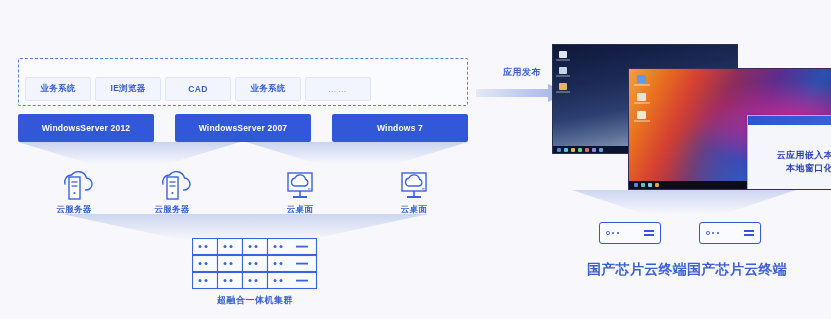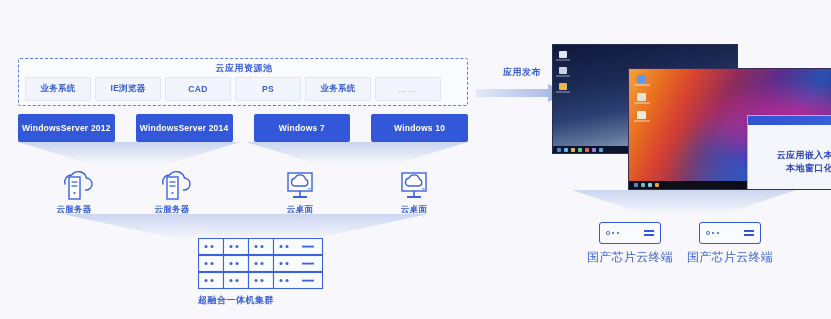--- a/index.html
+++ b/index.html
@@ -16,21 +16,21 @@
     position:absolute;left:18px;top:58px;width:450px;height:48px;
     border:1px dashed #5b7ce8;border-radius:2px;
     background:#fafbff;
     box-sizing:border-box;
   }
   .pool-title{
     position:absolute;left:0;top:3px;width:450px;text-align:center;
     font-size:9px;font-weight:bold;color:#3a5fd0;letter-spacing:.5px;
   }
   .pool-apps{
-    position:absolute;left:6px;top:18px;width:416px;height:24px;
+    position:absolute;left:6px;top:18px;width:346px;height:24px;
     display:flex;gap:4px;
   }
   .app-chip{
     flex:1;background:#f2f5fe;border:1px solid #dfe6fb;border-radius:2px;
     display:flex;align-items:center;justify-content:center;
     font-size:8.5px;font-weight:bold;color:#3a5fd0;letter-spacing:.3px;
   }
   .app-chip.dots{color:#93a6de;font-weight:normal;letter-spacing:1.5px;}
 
   
@@ -48,21 +48,21 @@
 
   
   .node{position:absolute;text-align:center;width:60px;}
   .node .lbl{
     font-size:8.5px;font-weight:bold;color:#3a5fd0;margin-top:2px;letter-spacing:.3px;
     white-space:nowrap;
   }
   .node .ico{height:36px;display:flex;align-items:flex-end;justify-content:center;}
 
   
-  .cluster{position:absolute;left:198px;top:238px;width:126px;}
+  .cluster{position:absolute;left:192px;top:238px;width:126px;text-align:center;}
   .cluster .grid{display:flex;flex-direction:column;gap:2px;align-items:center;}
   .cluster .lbl{
     font-size:9px;font-weight:bold;color:#3a5fd0;margin-top:4px;letter-spacing:.5px;white-space:nowrap;
   }
 
   
   .publish{position:absolute;left:476px;top:66px;width:92px;height:40px;}
   .publish-lbl{
     position:absolute;left:0;top:0;width:92px;text-align:center;
     font-size:9px;font-weight:bold;color:#3a5fd0;letter-spacing:.5px;
@@ -114,48 +114,45 @@
     font-size:9px;font-weight:bold;color:#2a3fb8;line-height:13px;letter-spacing:.4px;white-space:nowrap;
   }
 
   
   .term{position:absolute;width:86px;text-align:center;}
   .term .box{
     width:62px;height:22px;margin:0 auto;border:1.4px solid #3357d9;border-radius:3px;
     background:#fafbff;display:flex;align-items:center;justify-content:space-between;
     padding:0 6px;box-sizing:border-box;
   }
-  .term .lbl{font-size:12px;font-weight:normal;color:#3a5fd0;margin-top:5px;letter-spacing:.3px;white-space:nowrap;}
+  .term .lbl{font-size:14px;font-weight:bold;color:#3a5fd0;margin-top:17px;letter-spacing:.3px;white-space:nowrap;}
   .dot{width:3.5px;height:3.5px;border-radius:50%;border:1.2px solid #3357d9;box-sizing:border-box;}
   .dsm{width:2.2px;height:2.2px;border-radius:50%;background:#3357d9;}
   .bars{display:flex;flex-direction:column;gap:2.5px;}
   .bars i{display:block;width:10px;height:1.6px;background:#3357d9;}
 </style>
 </head>
 <body>
 
 <div class="stage">
 
   <div class="pool">
-    <div class="pool-title">云应用资源池</div>
     <div class="pool-apps">
       <div class="app-chip">业务系统</div>
       <div class="app-chip">IE浏览器</div>
       <div class="app-chip">CAD</div>
-      <div class="app-chip">PS</div>
       <div class="app-chip">业务系统</div>
       <div class="app-chip dots">……</div>
     </div>
   </div>
 
   <div class="os-row">
     <div class="os-btn">WindowsServer 2012</div>
-    <div class="os-btn">WindowsServer 2014</div>
+    <div class="os-btn">WindowsServer 2007</div>
     <div class="os-btn">Windows 7</div>
-    <div class="os-btn">Windows 10</div>
   </div>
 
   <div class="funnel" style="left:18px;top:142px;">
     <svg width="222" height="24" viewBox="0 0 222 24">
       <defs>
         <linearGradient id="fg1" x1="0" y1="0" x2="0" y2="1">
           <stop offset="0%" stop-color="#c9d4ef"></stop>
           <stop offset="100%" stop-color="#f7f7fc"></stop>
         </linearGradient>
       </defs>

